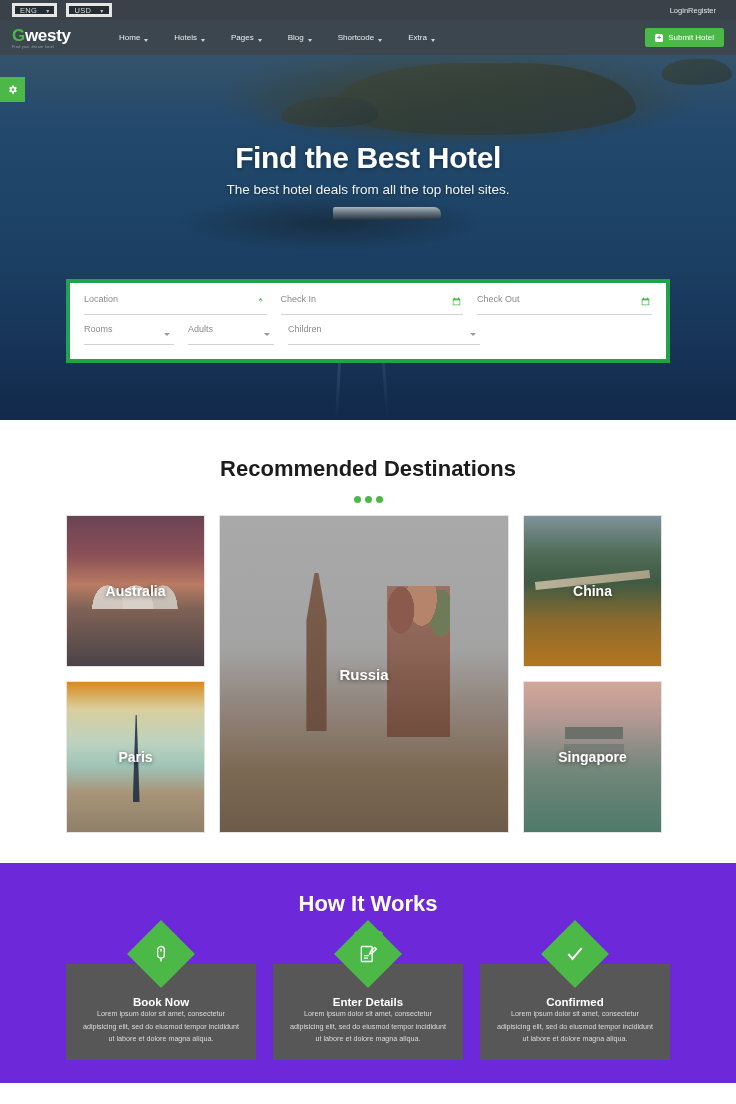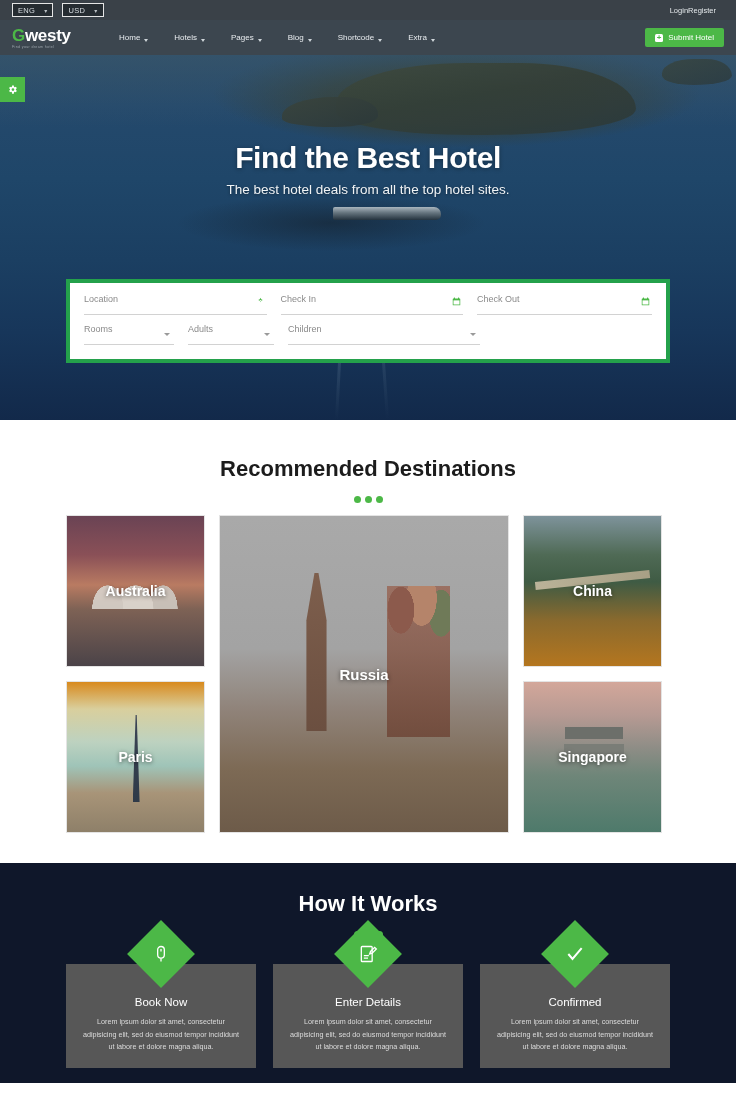--- a/index.html
+++ b/index.html
@@ -15,21 +15,21 @@
   .topbar {
     position: relative; height: 20px; width: 100%;
     background: #3a4148;
     display: flex; align-items: center;
     padding: 0 12px;
     z-index: 40;
   }
   .selector {
     display: flex; align-items: center; gap: 9px;
     background: #262c31;
-    border: 1px solid #e5e5e5;
+    border: 3px solid #e5e5e5;
     height: 14px; padding: 0 5px;
     margin-right: 9px;
     font-size: 7.5px; color: #d8dde1; letter-spacing: .3px;
   }
   .selector .cv { font-size: 6px; opacity: .85; }
   .topbar-right { margin-left: auto; display: flex; padding-right: 8px; }
   .topbar-link { font-size: 7.5px; color: #e3e7ea; text-decoration: none; }
 
   
   .navbar {
@@ -238,37 +238,37 @@
     position: absolute; inset: 0;
     background: linear-gradient(180deg,#d3a79a 0%,#b79a93 22%,#8e8d86 44%,#6f8679 62%,#4e7a6b 100%);
   }
   .art-singapore::after {
     content:""; position:absolute; left:30%; top:30%; width:42%; height:8%;
     background:#6c6f6a;
     box-shadow: -2px 16px 0 -1px #7a7d77, 2px 16px 0 -1px #7a7d77;
   }
 
   
-  .sec-gray { background: #0f172a; padding: 28px 0 0 0; height: 220px; }
+  .sec-gray { background: #6d28d9; padding: 28px 0 0 0; height: 220px; }
   .works-grid {
     margin: 26px auto 0 auto; width: 604px;
     display: flex; justify-content: space-between;
   }
   .work-card {
     position: relative; width: 190px; background: #575757;
     padding: 32px 14px 14px 14px; text-align: center;
   }
   .diamond {
     position: absolute; left: 50%; top: -34px;
     width: 48px; height: 48px; background: #4cb847;
     transform: translateX(-50%) rotate(45deg);
     display: flex; align-items: center; justify-content: center;
   }
   .diamond svg { transform: rotate(-45deg); width: 20px; height: 20px; fill: none; stroke: #fff; stroke-width: 1.6; }
-  .work-title { font-size: 11.5px; font-weight: normal; color: #ffffff; margin-bottom: 8px; }
+  .work-title { font-size: 11.5px; font-weight: bold; color: #ffffff; }
   .work-text { font-size: 7.2px; color: #dcdcdc; line-height: 1.75; }
 </style>
 </head>
 <body>
 
 <div class="page">
 
   <div class="topbar">
     <div class="selector">
       <span>ENG</span>

